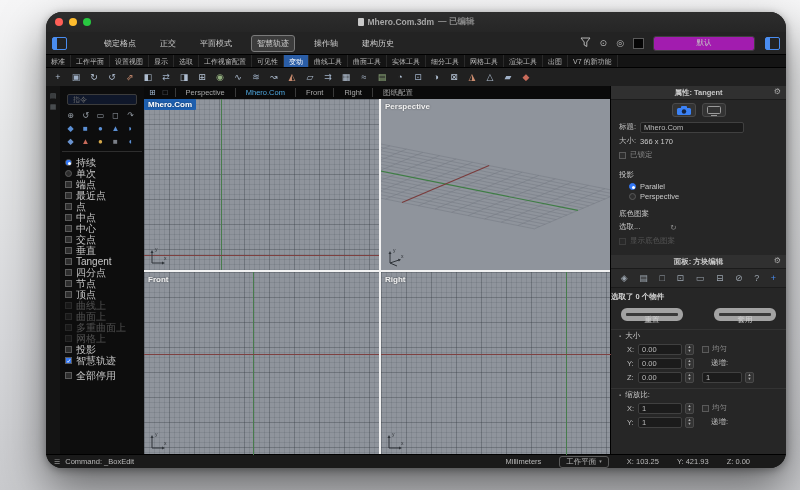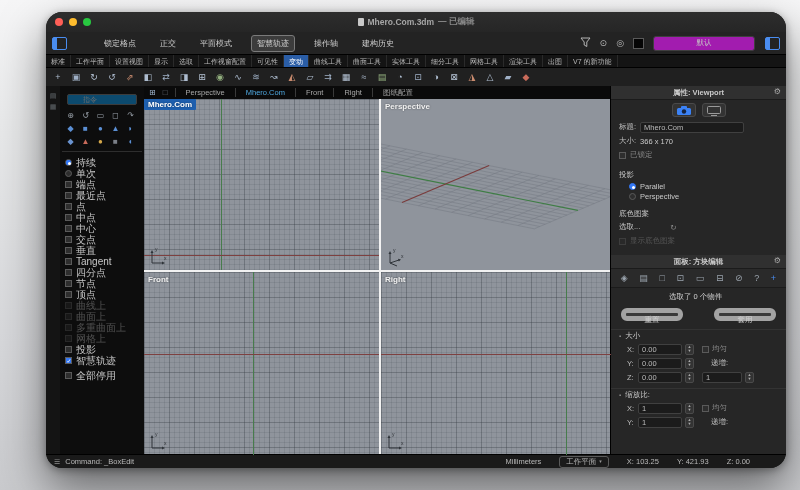--- a/index.html
+++ b/index.html
@@ -38,21 +38,21 @@
   .rtab{font-size:7px;color:#b8b8b8;padding:0 5px;line-height:13px;border-right:1px solid #2a2a2a;white-space:nowrap;}
   .rtab.active{background:#2a5da6;color:#fff;}
   
   .iconrow{position:absolute;left:0;top:55px;right:0;height:19px;background:#202020;border-top:1px solid #000;border-bottom:1px solid #000;display:flex;align-items:center;padding-left:3px;}
   .ticon{width:18px;height:15px;line-height:15px;text-align:center;font-size:9px;background:none;border:none;padding:0;font-family:inherit;}
   
   .dockstrip{position:absolute;left:0;top:74px;width:14px;bottom:13px;background:#141414;border-right:1px solid #000;display:flex;flex-direction:column;align-items:center;padding-top:6px;gap:3px;}
   .dock-ic{color:#5f6468;font-size:7px;line-height:8px;}
   
   .osnap-panel{position:absolute;left:14px;top:74px;width:84px;bottom:13px;background:#0d0d0d;border-right:1px solid #000;overflow:hidden;}
-  .cmdsearch{display:block;width:70px;height:11px;margin:8px auto 4px auto;background:#0c4a6e;border:1px solid #3c3c3c;border-radius:2px;color:#bbb;font-size:7px;padding:0 15px;font-family:inherit;box-sizing:border-box;}
+  .cmdsearch{display:block;width:70px;height:11px;margin:8px auto 4px auto;background:#0f172a;border:1px solid #3c3c3c;border-radius:2px;color:#bbb;font-size:7px;padding:0 5px;font-family:inherit;box-sizing:border-box;}
   .cmdsearch::placeholder{color:#6e6e6e;}
   .tool-grid{display:flex;flex-wrap:wrap;width:78px;margin:0 auto;}
   .oicon{width:15px;height:13px;line-height:13px;text-align:center;font-size:8px;background:none;border:none;padding:0;font-family:inherit;}
   .op-div{height:1px;background:#2e2e2e;margin:3px 2px;}
   .osnap-list{padding:2px 0 0 5px;}
   .oitem{display:flex;align-items:center;gap:4px;height:11px;}
   .oitem.disabled{opacity:.35;}
   .ctrl{width:7px;height:7px;background:#2e2e2e;border:1px solid #5a5a5a;box-sizing:border-box;position:relative;flex:0 0 auto;}
   .ctrl.radio{border-radius:50%;}
   .ctrl i{display:block;width:100%;height:100%;font-style:normal;}
@@ -97,21 +97,21 @@
   .dim{color:#8a8a8a;}
   .seclab{padding:0 8px;margin-top:8px;height:11px;color:#c9c9c9;}
   .radrow{display:flex;align-items:center;gap:4px;padding-left:18px;height:10px;}
   .radio{width:7px;height:7px;border-radius:50%;background:#2e2e2e;border:1px solid #5a5a5a;box-sizing:border-box;position:relative;flex:0 0 auto;}
   .radio.checked{background:#3478f6;border-color:#3478f6;}
   .radio.checked::after{content:"";position:absolute;left:2px;top:2px;width:3px;height:3px;border-radius:50%;background:#fff;}
   .cbx{width:7px;height:7px;background:#2e2e2e;border:1px solid #5a5a5a;box-sizing:border-box;flex:0 0 auto;}
   .phead2{margin-top:7px;}
   .iconstrip{height:18px;background:#2a2a2a;border-bottom:1px solid #1b1b1b;display:flex;align-items:center;justify-content:space-around;padding:0 4px;}
   .picon{font-size:9px;background:none;border:none;padding:0;font-family:inherit;}
-  .selstatus{padding:4px 8px 2px 12px;font-weight:normal;color:#d2d2d2;margin-left:46px;}
+  .selstatus{padding:4px 8px 2px 0;font-weight:bold;color:#d2d2d2;}
   .btnrow{display:flex;justify-content:space-between;padding:4px 10px;}
   .pbtn{width:62px;height:13px;background:#3a3a3a;border:5px solid #a3a3a3;border-radius:6px;color:#cfcfcf;font-size:7.5px;font-family:inherit;line-height:11px;}
   .sect{display:flex;align-items:center;gap:4px;padding:0 8px;height:12px;margin-top:4px;border-top:1px solid #333;}
   .bullet{color:#8a8a8a;font-size:6px;}
   .axrow{display:flex;align-items:center;gap:3px;padding-left:16px;height:14px;}
   .axlab{width:8px;color:#bdbdbd;}
   .numfld{width:44px;height:11px;background:#1b1b1b;border:1px solid #404040;border-radius:2px;color:#bbb;font-size:7.5px;padding:0 3px;font-family:inherit;box-sizing:border-box;}
   .numfld.short{width:40px;}
   .stepper{width:9px;height:11px;background:#333;border:1px solid #4a4a4a;border-radius:2px;display:flex;flex-direction:column;align-items:center;justify-content:center;line-height:4px;box-sizing:border-box;}
   .stepper i{font-style:normal;font-size:4px;color:#aaa;display:block;height:4px;}
@@ -566,21 +566,21 @@
             <text x="16" y="15" font-size="5" fill="#2e3338">x</text>
           </svg>
         </div>
 
       </div>
     </div>
 
     <div class="rpanel">
 
       <div class="phead">
-        <span>属性: Viewport</span>
+        <span>属性: Tangent</span>
         <span class="gear">⚙</span>
       </div>
 
       <div class="camrow">
         <button class="cambtn">
           <svg width="16" height="11">
               <rect x="1" y="3" width="14" height="7" rx="1.5" fill="#3b82f6"></rect>
               <rect x="5" y="1" width="6" height="3" rx="1" fill="#3b82f6"></rect>
               <circle cx="8" cy="6.5" r="2.2" fill="#14233f"></circle>
             </svg>

